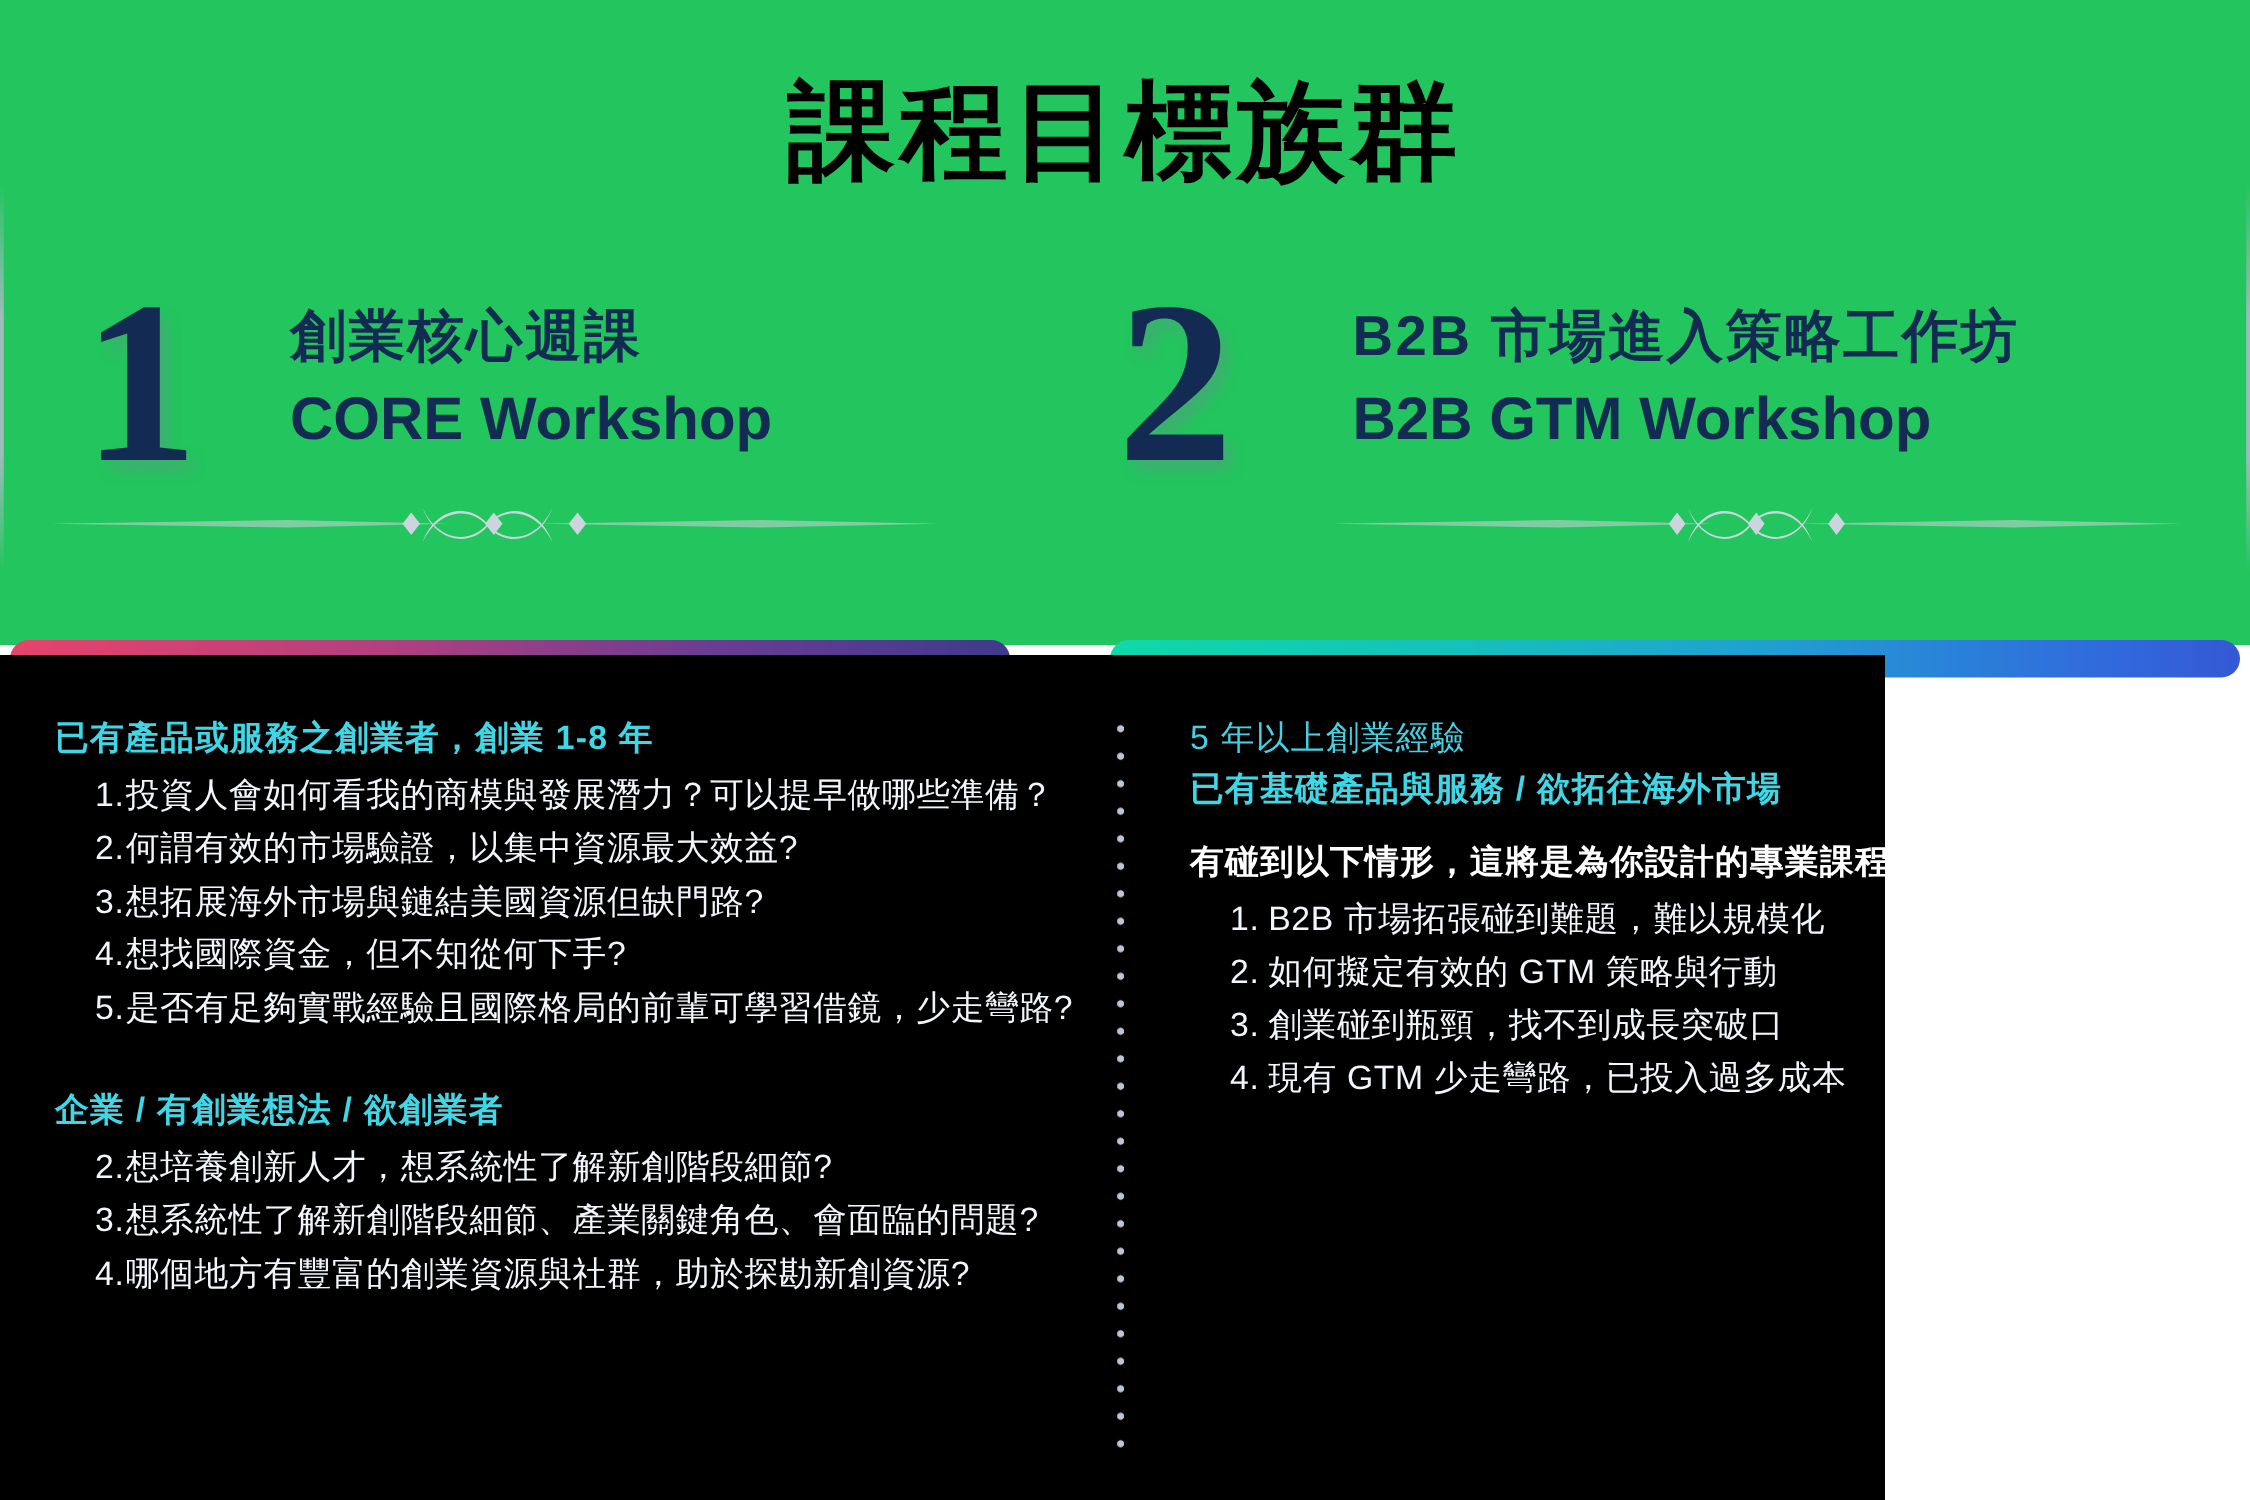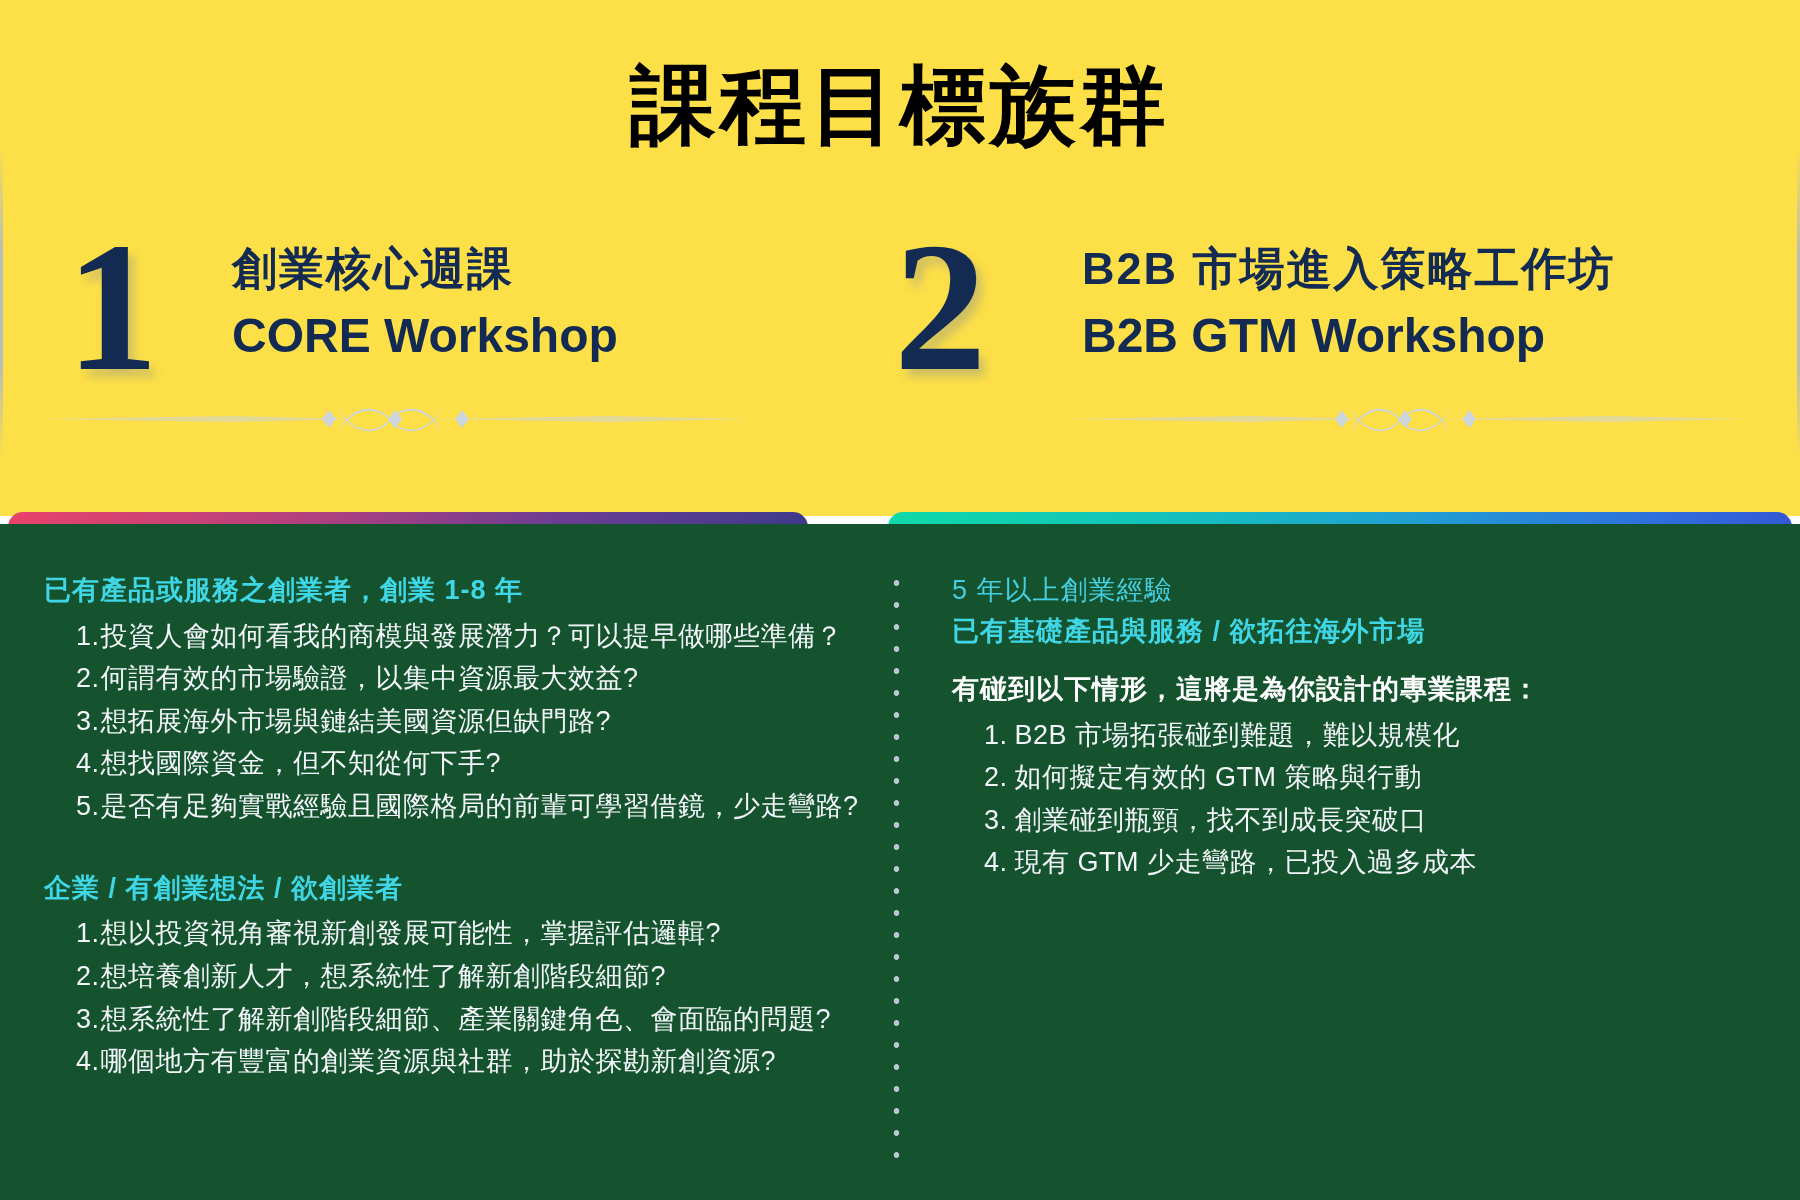--- a/index.html
+++ b/index.html
@@ -7,21 +7,21 @@
   body {
     font-family:"Liberation Sans","DejaVu Sans",sans-serif;
     background:#ffffff;
     overflow:hidden;
     position:relative;
   }
 
   
   #top-area {
     position:absolute; left:0; top:0; width:1800px; height:516px;
-    background:#fde047;
+    background:#22c55e;
   }
 
   #page-title {
     position:absolute; left:0; top:58px; width:1800px;
     text-align:center;
     font-size:86px; font-weight:bold; color:#000000;
     letter-spacing:4px;
     line-height:1.1;
   }
 
@@ -80,22 +80,22 @@
     left:8px; width:800px;
     background:linear-gradient(to right,#e8436b 0%,#b1407f 38%,#6a3d93 70%,#3f3a8c 100%);
   }
   #grad-bar-right {
     left:888px; width:904px;
     background:linear-gradient(to right,#0fd9a8 0%,#14c2bb 30%,#219fd2 58%,#2f6fdc 85%,#3558d6 100%);
   }
 
   
   #dark-panel {
-    position:absolute; left:0; top:524px; width:1800px; height:676px;
-    background:#14532d;
+    position:absolute; left:0; top:524px; width:1508px; height:676px;
+    background:#000000;
   }
 
   #panel-inner {
     position:absolute; left:0; top:0; width:1800px; height:676px;
   }
 
   .col {
     position:absolute; top:0;
   }
   #col-left  { left:44px;  width:852px; }
@@ -245,23 +245,20 @@
               <span class="q-num">5.</span><span>是否有足夠實戰經驗且國際格局的前輩可學習借鏡，少走彎路?</span>
             </li>
           </ul>
         </div>
 
         <div class="spacer-lg"></div>
 
         <div class="group">
           <div class="group-heading">企業 / 有創業想法 / 欲創業者</div>
           <ul class="q-list">
-            <li class="q-item">
-              <span class="q-num">1.</span><span>想以投資視角審視新創發展可能性，掌握評估邏輯?</span>
-            </li>
             <li class="q-item">
               <span class="q-num">2.</span><span>想培養創新人才，想系統性了解新創階段細節?</span>
             </li>
             <li class="q-item">
               <span class="q-num">3.</span><span>想系統性了解新創階段細節、產業關鍵角色、會面臨的問題?</span>
             </li>
             <li class="q-item">
               <span class="q-num">4.</span><span>哪個地方有豐富的創業資源與社群，助於探勘新創資源?</span>
             </li>
           </ul>

